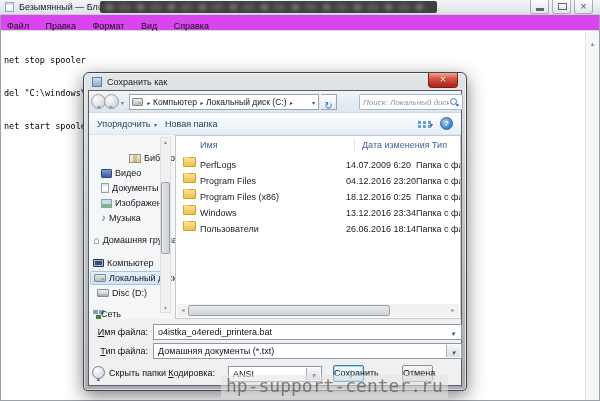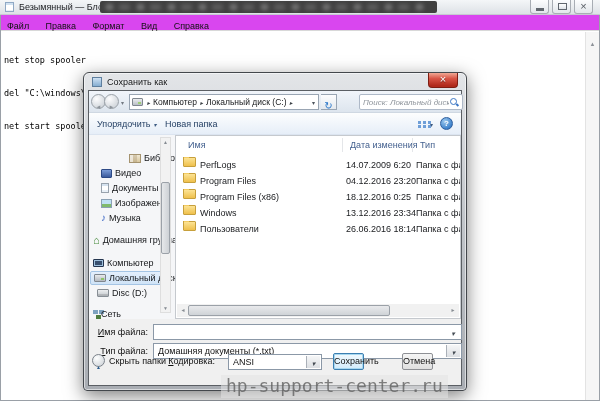--- a/index.html
+++ b/index.html
@@ -130,21 +130,21 @@
   .ic-net { width:5px; height:4px; background:#7ea3c0; box-shadow:6px 0 0 #7ea3c0, 3px 5px 0 #4f7d3f; margin-bottom:4px; }
   .side-scroll { position:absolute; left:71px; top:2px; bottom:6px; width:11px; background:#f2f2f2;
     border:1px solid #dedede; }
   .ss-up, .ss-dn { position:absolute; left:0; width:100%; text-align:center; font-size:5px; color:#868c93; }
   .ss-up { top:1px; } .ss-dn { bottom:1px; }
   .ss-up::before { content:"▲"; } .ss-dn::before { content:"▼"; }
   .ss-thumb { position:absolute; left:0; width:9px; top:44px; height:72px;
     background:linear-gradient(90deg,#e6e8ea,#cdd1d5); border:1px solid #9ba1a8; border-radius:2px; }
 
   .listpane { position:absolute; left:86px; right:0; top:0; bottom:0; background:#fff; border:1px solid #c5c9ce; }
-  .lhead { position:absolute; left:4px; right:0; top:0; height:18px; }
+  .lhead { position:absolute; left:16px; right:0; top:0; height:18px; }
   .lhead span { position:absolute; top:0; font-size:9px; line-height:18px; color:#44618f; white-space:nowrap; }
   .lh-name { left:8px; } .lh-date { left:170px; } .lh-type { left:240px; }
   .lhead i { position:absolute; top:2px; bottom:2px; width:1px; background:#e4e6e9; }
   .lv1 { left:162px; } .lv2 { left:232px; }
   .lrow { position:absolute; left:0; right:0; height:16px; white-space:nowrap; overflow:hidden; }
   .lrow span { position:absolute; top:0; font-size:9px; line-height:16px; color:#1a1c1f; }
   .l-name { left:24px; } .l-date { left:170px; color:#26292d; } .l-type { left:240px; color:#26292d; }
   .folder { position:absolute; left:7px; top:4px; width:13px; height:10px;
     background:linear-gradient(180deg,#fce394,#efc04c); border:1px solid #c7a03c; border-radius:1px; }
   .folder::before { content:""; position:absolute; top:-3px; left:-1px; width:5px; height:2px;
@@ -161,21 +161,21 @@
   .form { position:absolute; left:0; right:0; bottom:0; height:66px; background:#f0f0f0; }
   .frow { position:absolute; left:0; right:0; height:28px; }
   .fr1 { top:5px; } .fr2 { top:24px; }
   .flabel { position:absolute; left:0; width:59px; text-align:right; font-size:9px; line-height:16px; color:#111; }
   .flabel u { text-decoration:underline; }
   .ffield { position:absolute; left:64px; width:309px; height:16px; background:#fff; border:1px solid #8b98a7;
     font-size:9px; line-height:14px; color:#111; padding:0 16px 0 4px; white-space:nowrap; overflow:hidden; }
   .fdrop { position:absolute; right:1px; top:1px; bottom:1px; width:14px; text-align:center; }
   .fdrop::before { content:"▾"; font-size:7px; color:#444b53; line-height:13px; }
   .combo .fdrop { background:linear-gradient(#f5f6f7,#dcdfe3); border-left:1px solid #aab0b8; }
-  .fr3 { top:34px; height:18px;padding-left:48px; }
+  .fr3 { top:46px; height:18px;padding-left:48px; }
   .hidefold { position:absolute; left:3px; top:1px; display:flex; align-items:center; gap:4px; }
   .hf-circle { width:13px; height:13px; border-radius:50%; border:1px solid #7b828a;
     background:radial-gradient(circle at 35% 30%, #fdfefe, #d7dbdf 75%); text-align:center; }
   .hf-circle::before { content:"▲"; font-size:5px; color:#2d5d8e; line-height:11px; }
   .hidefold b { font-weight:normal; font-size:9px; color:#111; }
   .enc-label { position:absolute; left:78px; width:48px; text-align:right; font-size:9px; line-height:17px; color:#111; }
   .enc-label u { text-decoration:underline; }
   .enc-combo { position:absolute; left:139px; width:94px; height:16px; top:1px; background:#fff;
     border:1px solid #8b98a7; font-size:9px; line-height:14px; padding:0 16px 0 4px; }
   .pbtn { position:absolute; top:0; width:31px; height:17px; font-size:9px; line-height:15px; text-align:center;
@@ -354,20 +354,21 @@
             <span class="hs-thumb"></span>
             <span class="hs-r"></span>
           </div>
         </div>
       </div>
 
       <div class="form">
         <div class="frow fr1">
           <span class="flabel"><u>И</u><span>мя файла:</span></span>
           <div class="ffield">
+            <span>o4istka_o4eredi_printera.bat</span>
             <i class="fdrop"></i>
           </div>
         </div>
         <div class="frow fr2">
           <span class="flabel"><u>Т</u><span>ип файла:</span></span>
           <div class="ffield combo">
             <span>Домашняя документы (*.txt)</span>
             <i class="fdrop"></i>
           </div>
         </div>

